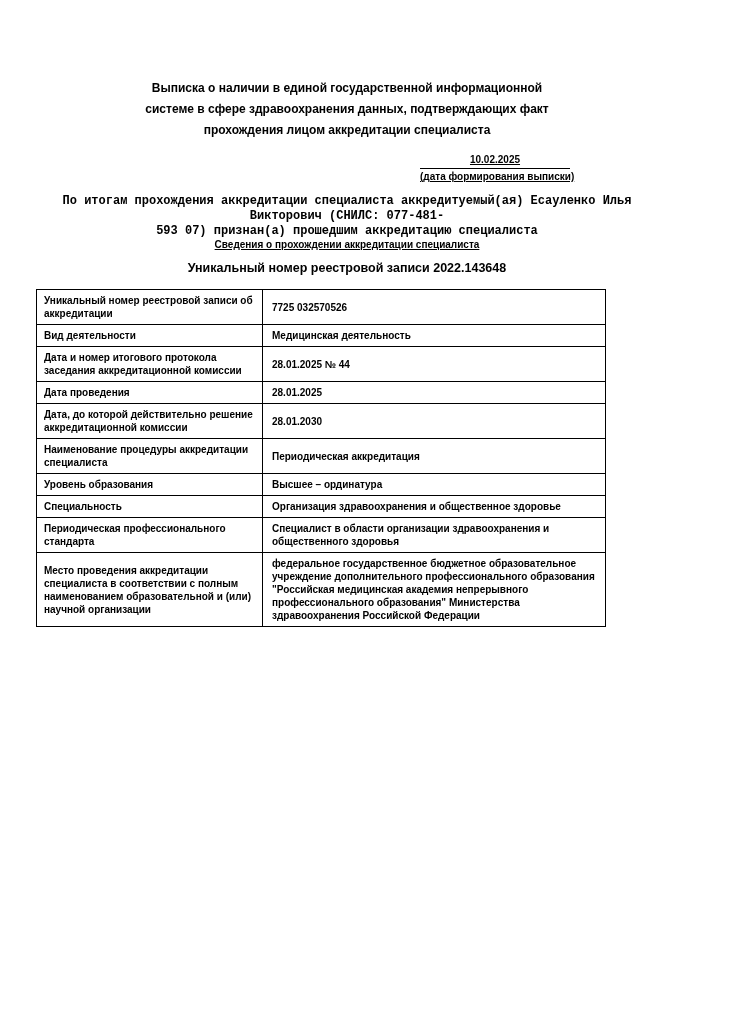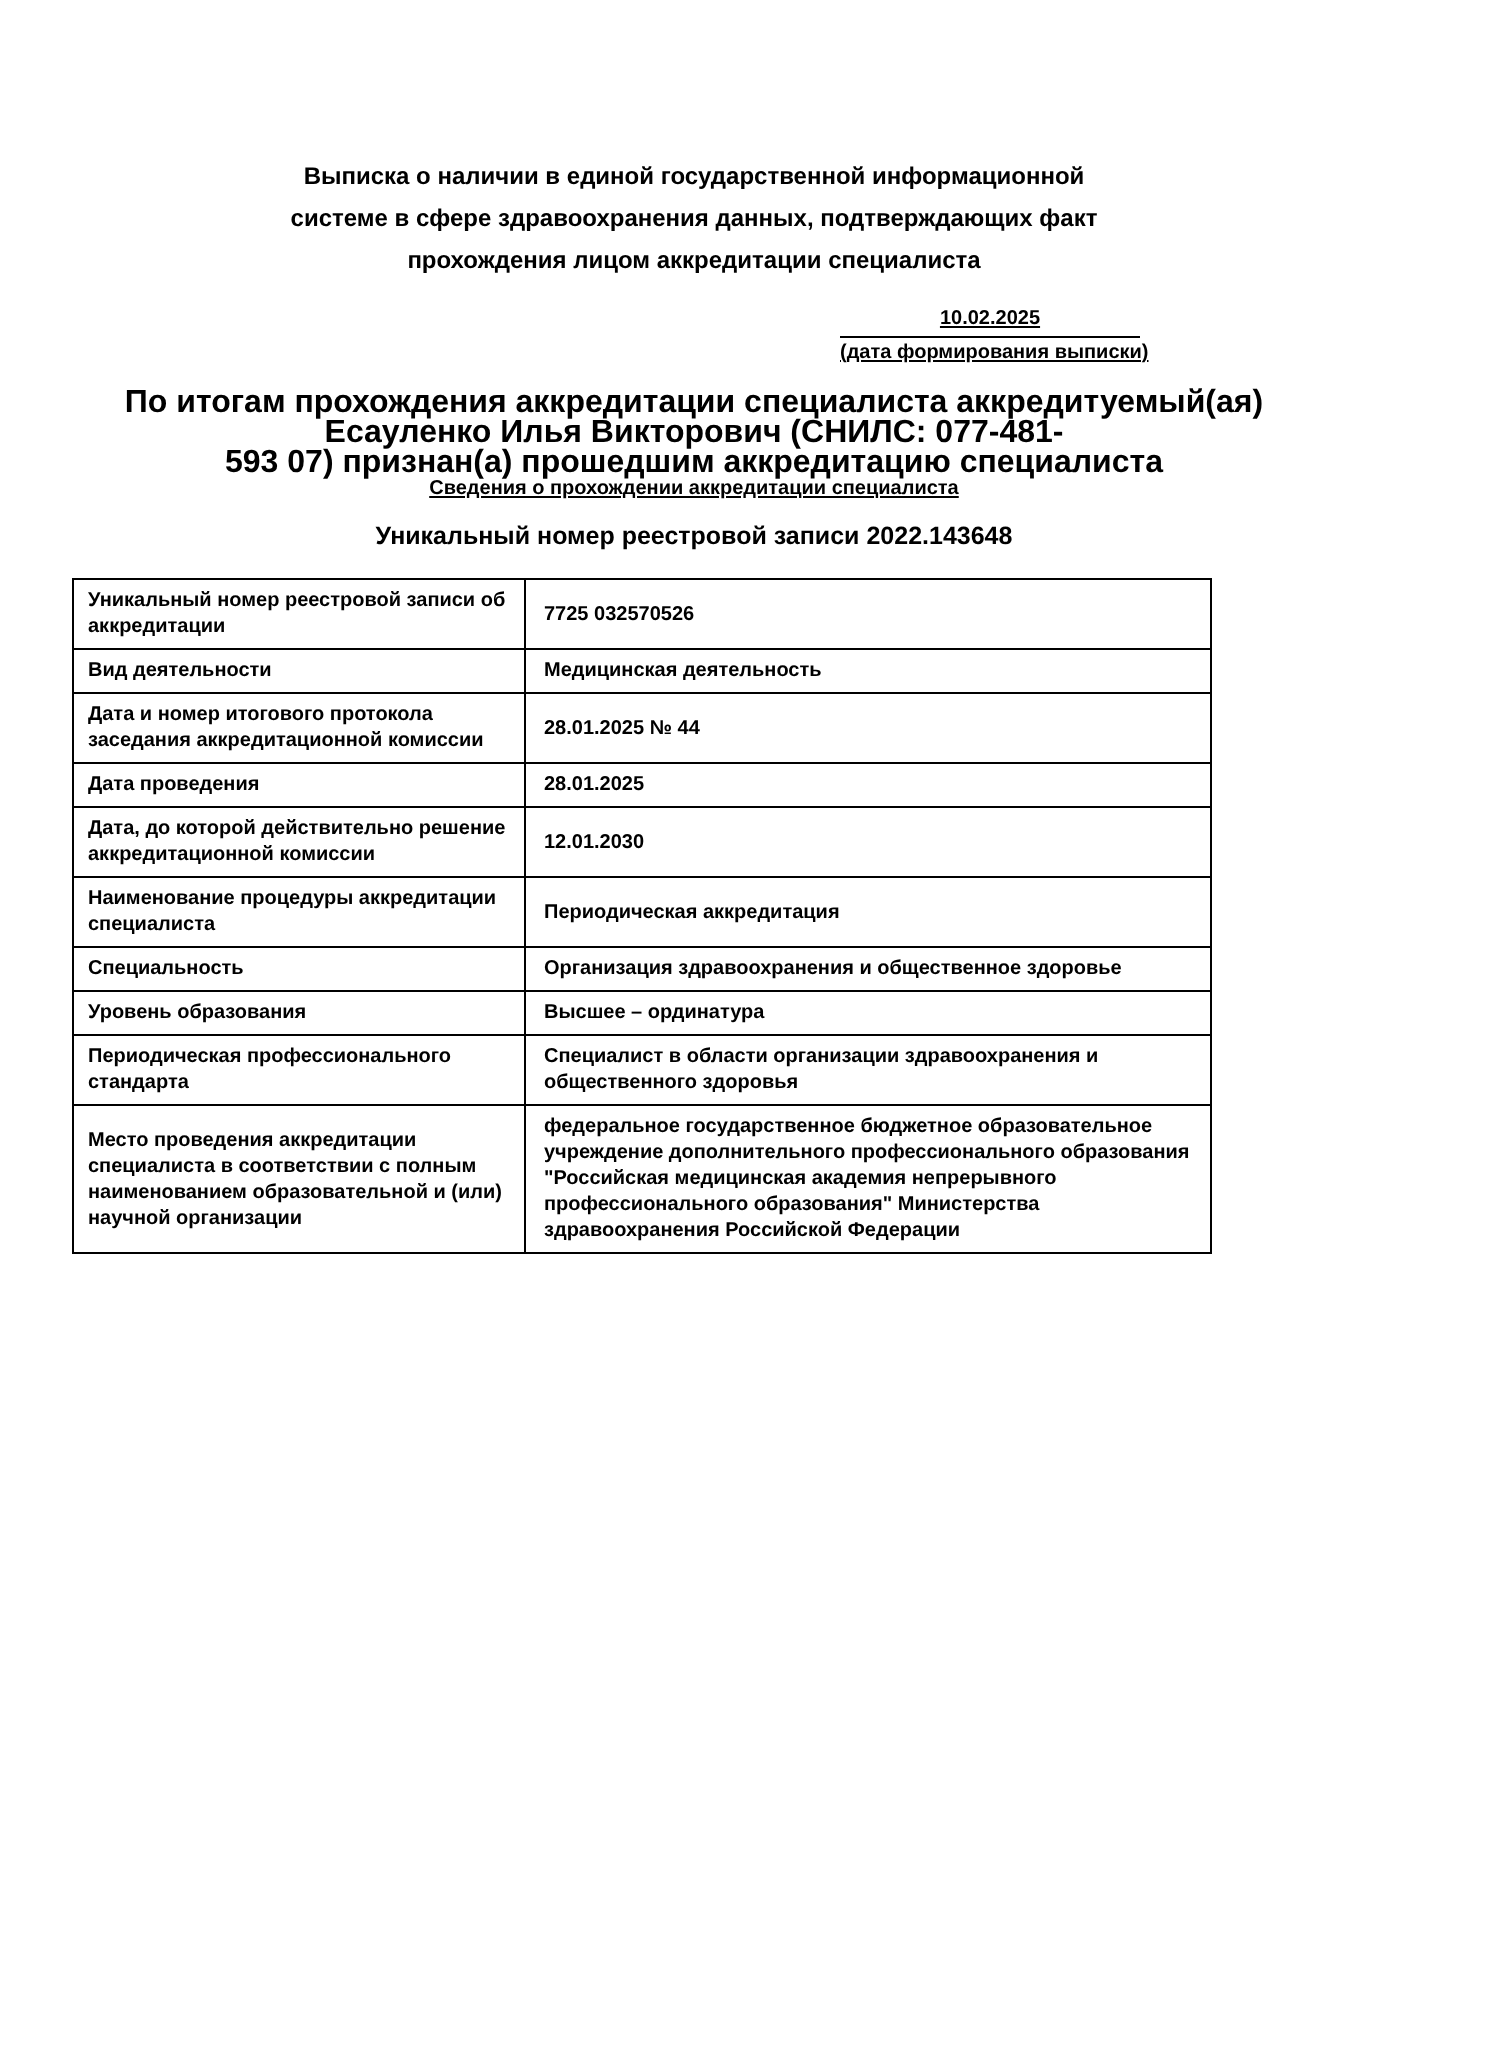--- a/index.html
+++ b/index.html
@@ -35,22 +35,23 @@
     border-bottom: 1.5px solid #000;
   }
   .date-caption {
     font-size: 10px;
     margin-top: 2px;
     white-space: nowrap;
   }
   .intro {
     margin-top: 9px;
     text-align: center;
-    font-size: 16px;
+    font-size: 12px;
     line-height: 15px;
+    font-family: Liberation Mono, monospace;
   }
   .section-heading {
     text-align: center;
     font-size: 10px;
     text-decoration: underline;
   }
   .record-heading {
     margin-top: 11px;
     text-align: center;
     font-size: 12.5px;
@@ -111,33 +112,33 @@
         <tr>
           <td class="label-cell">Дата и номер итогового протокола заседания аккредитационной комиссии</td>
           <td class="value-cell">28.01.2025 № 44</td>
         </tr>
         <tr>
           <td class="label-cell">Дата проведения</td>
           <td class="value-cell">28.01.2025</td>
         </tr>
         <tr>
           <td class="label-cell">Дата, до которой действительно решение аккредитационной комиссии</td>
-          <td class="value-cell">12.01.2030</td>
+          <td class="value-cell">28.01.2030</td>
         </tr>
         <tr>
           <td class="label-cell">Наименование процедуры аккредитации специалиста</td>
           <td class="value-cell">Периодическая аккредитация</td>
         </tr>
         <tr>
+          <td class="label-cell">Уровень образования</td>
+          <td class="value-cell">Высшее – ординатура</td>
+        </tr>
+        <tr>
           <td class="label-cell">Специальность</td>
           <td class="value-cell">Организация здравоохранения и общественное здоровье</td>
-        </tr>
-        <tr>
-          <td class="label-cell">Уровень образования</td>
-          <td class="value-cell">Высшее – ординатура</td>
         </tr>
         <tr>
           <td class="label-cell">Периодическая профессионального стандарта</td>
           <td class="value-cell">Специалист в области организации здравоохранения и общественного здоровья</td>
         </tr>
         <tr>
           <td class="label-cell">Место проведения аккредитации специалиста в соответствии с полным наименованием образовательной и (или) научной организации</td>
           <td class="value-cell">федеральное государственное бюджетное образовательное учреждение дополнительного профессионального образования "Российская медицинская академия непрерывного профессионального образования" Министерства здравоохранения Российской Федерации</td>
         </tr>
       </tbody>

